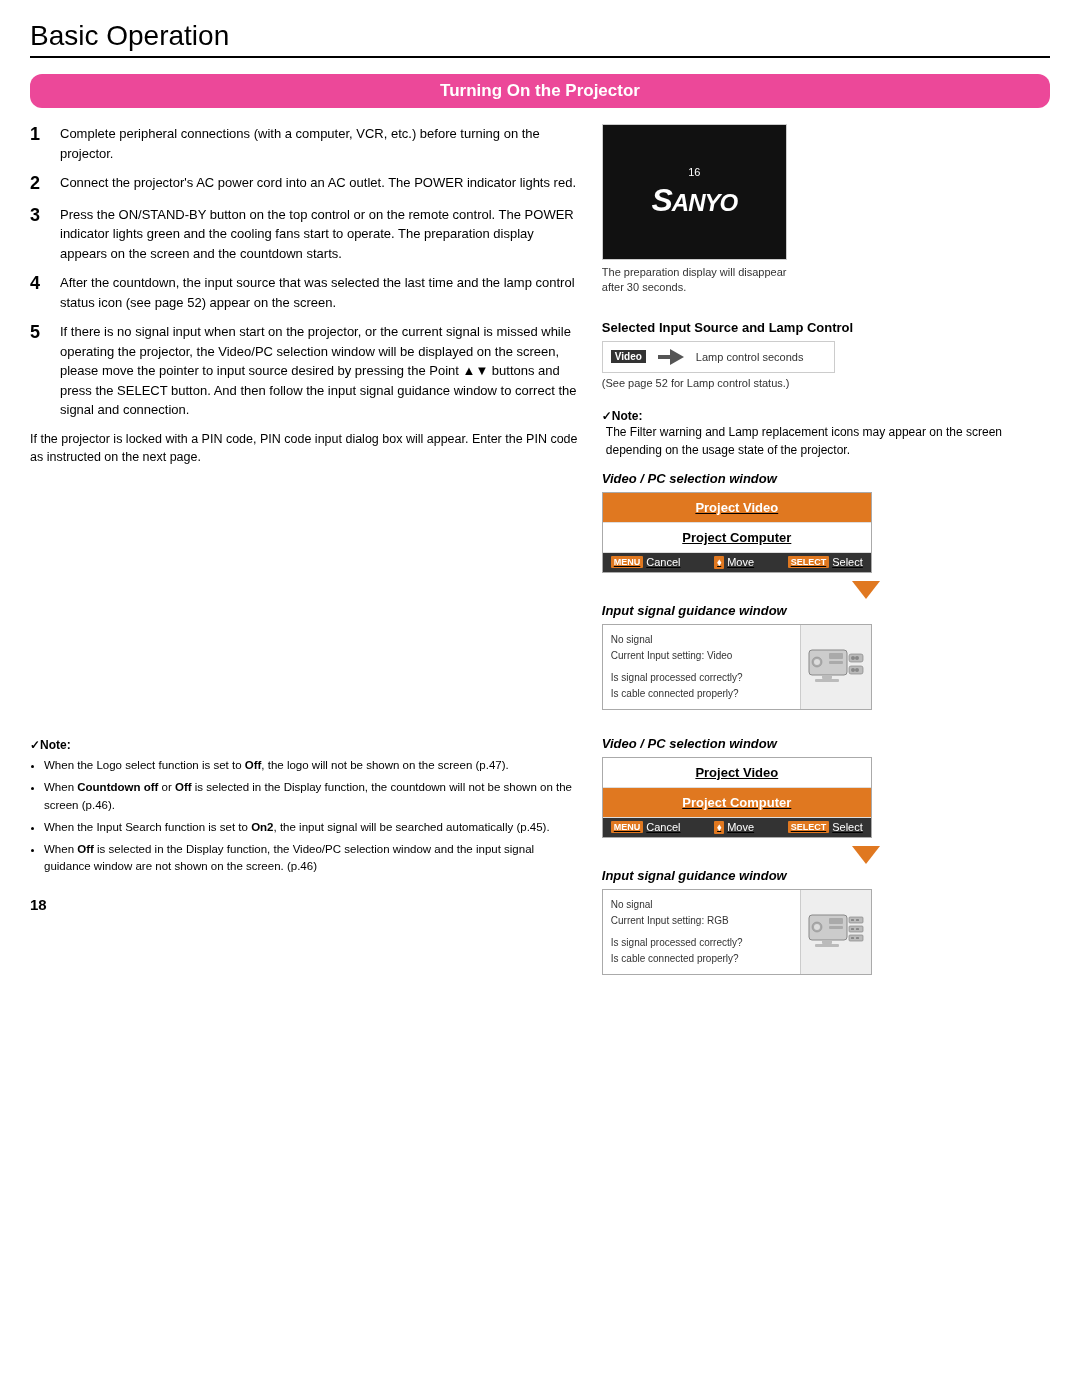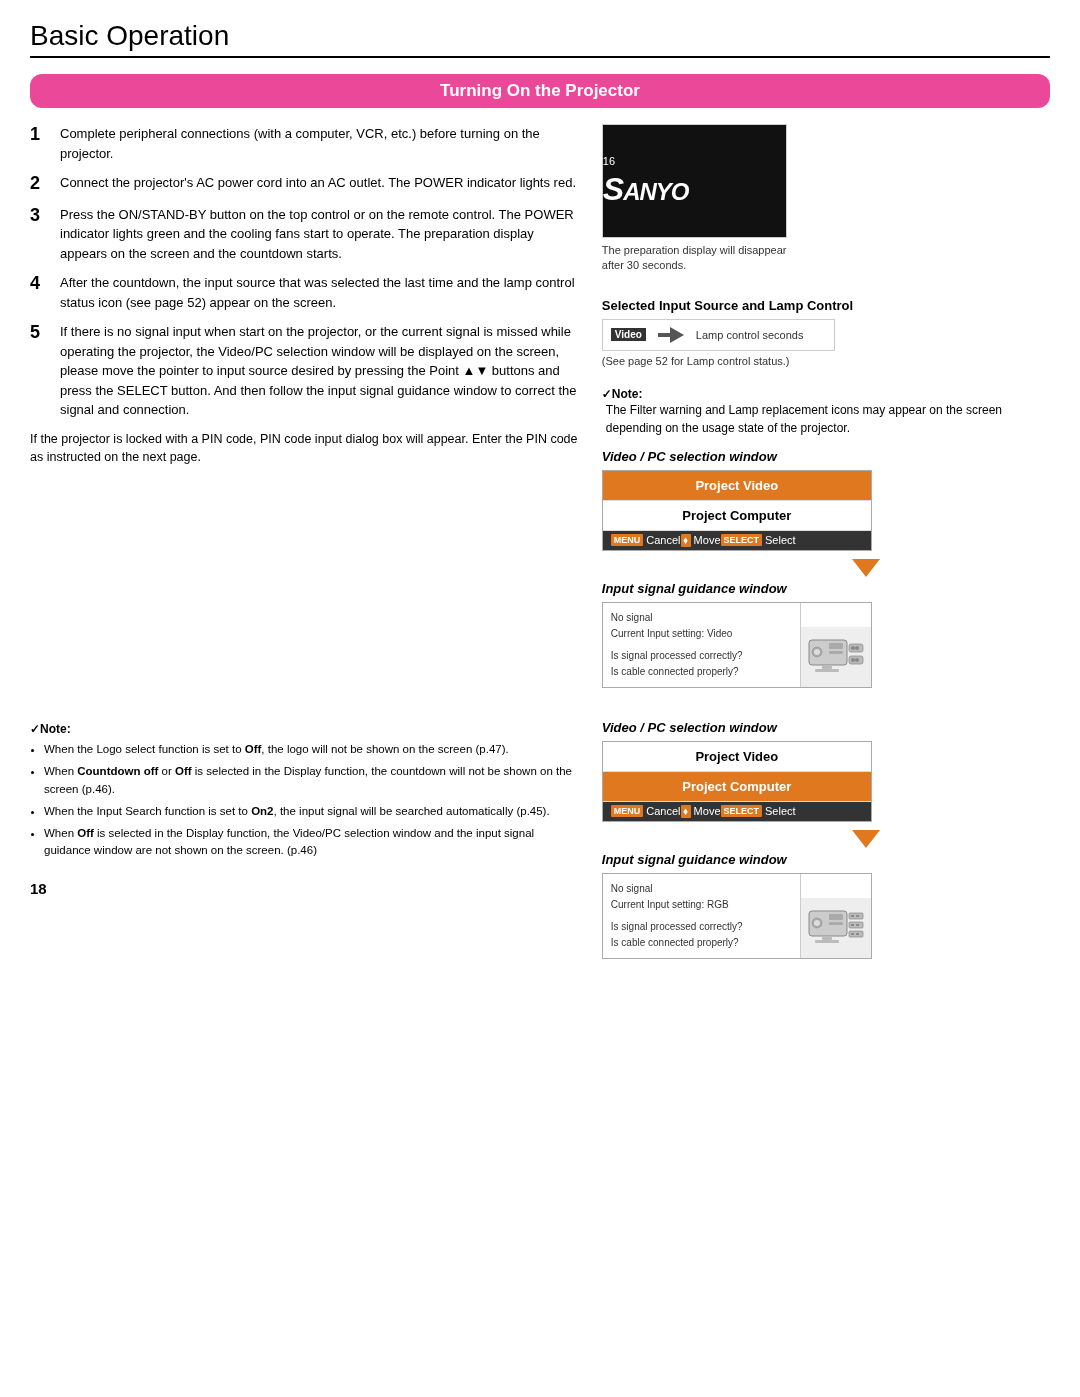--- a/index.html
+++ b/index.html
@@ -68,26 +68,26 @@
       line-height: 1.2;
     }
 
     .step-text {
       font-size: 13px;
       line-height: 1.5;
     }
 
     .preparation-img {
       width: 185px;
-      height: 114px;
+      height: 136px;
       background: #111;
       border: 1px solid #ccc;
       display: flex;
       flex-direction: column;
-      align-items: flex-start;
+      align-items: center;
       justify-content: center;
       margin-bottom: 5px;
     }
 
     .sanyo-logo {
       color: #fff;
       font-size: 34px;
       font-weight: 900;
       letter-spacing: -1px;
       font-style: italic;
@@ -157,20 +157,21 @@
       font-size: 12px;
       line-height: 1.5;
       padding-left: 4px;
     }
 
     
     .selection-window {
       border: 1px solid #aaa;
       width: 270px;
       margin-bottom: 4px;
+      text-decoration: underline;
     }
 
     .sel-row {
       padding: 7px 14px;
       text-align: center;
       font-size: 13px;
       font-weight: bold;
       color: #000;
       background: #fff;
       border-bottom: 1px solid #ddd;
@@ -178,21 +179,21 @@
 
     .sel-row.active {
       background: #E07820;
       color: #fff;
     }
 
     .sel-footer {
       background: #333;
       color: #fff;
       display: flex;
-      justify-content: flex-start;
+      justify-content: space-between;
       padding: 3px 8px;
       font-size: 11px;
     }
 
     .sel-footer-item {
       display: flex;
       align-items: center;
       gap: 3px;
     }
 
@@ -220,22 +221,21 @@
       margin-bottom: 6px;
       font-style: italic;
     }
 
     .guidance-box {
       border: 1px solid #aaa;
       width: 270px;
       display: flex;
       gap: 0;
       min-height: 80px;
-      margin-bottom: 22px;
-      align-items: flex-end;
+      margin-bottom: 16px;
     }
 
     .guidance-left {
       flex: 1;
       padding: 7px 8px;
       font-size: 10px;
       line-height: 1.6;
       color: #333;
       border-right: 1px solid #ccc;
     }

